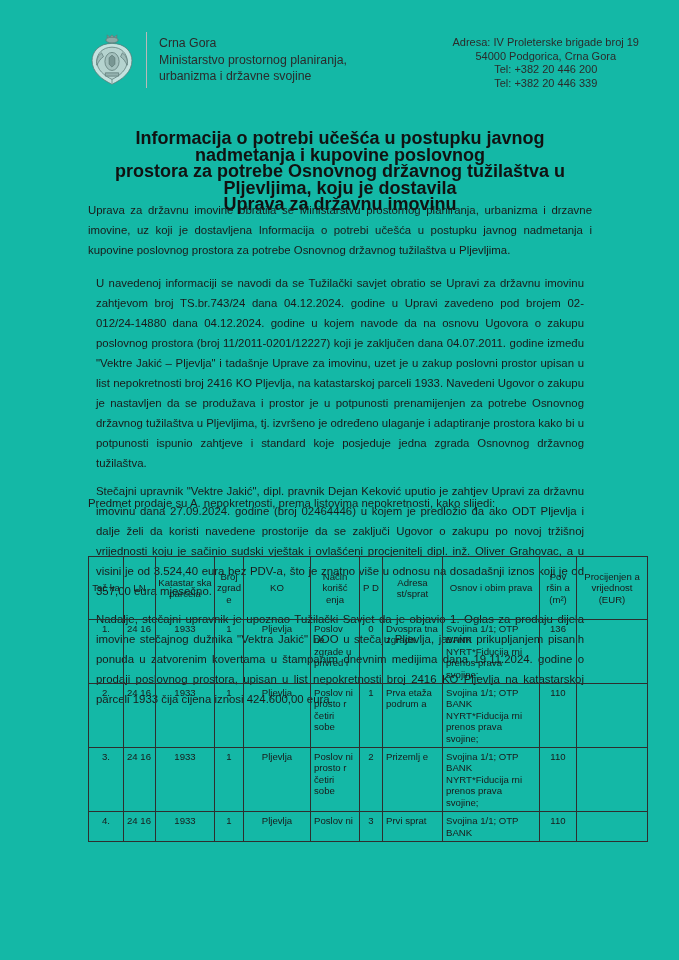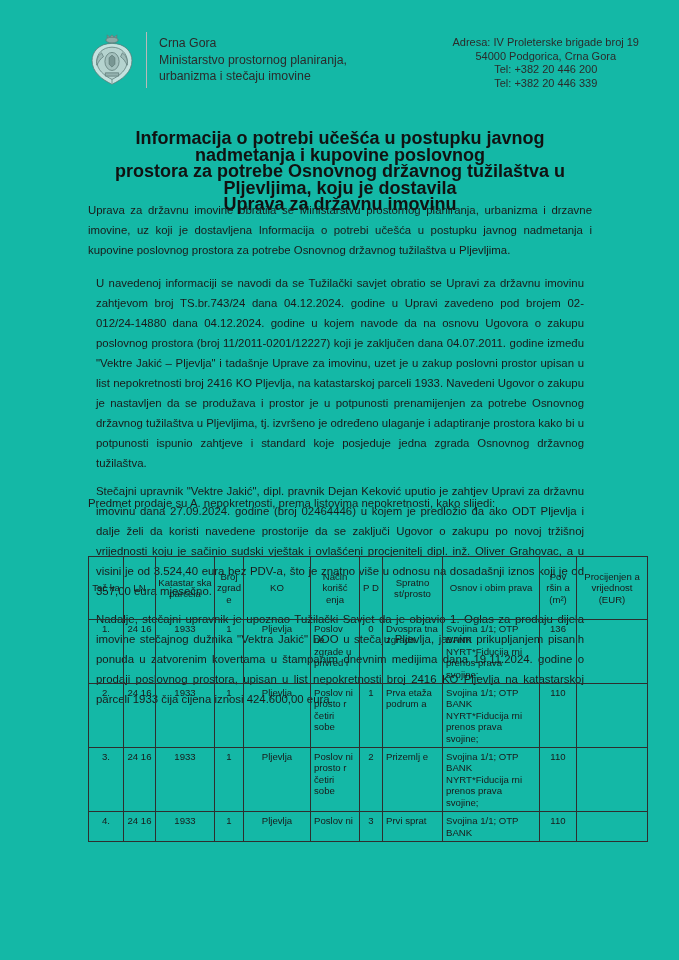--- a/index.html
+++ b/index.html
@@ -119,21 +119,21 @@
     overflow-wrap: anywhere;
   }
   .prop-table thead th {
     text-align: center;
     vertical-align: middle;
     height: 58px;
     padding: 2px;
   }
   .prop-table tbody td { height: 12px; }
   .c-tacka   { width: 30px;  text-align: center; margin-top: 32px; }
-  .c-ln      { width: 27px;  text-align: center; }
+  .c-ln      { width: 27px;  }
   .c-parcela { width: 54px;  text-align: center; }
   .c-zgrada  { width: 24px;  text-align: center; }
   .c-ko      { width: 62px;  text-align: center; }
   .c-koris   { width: 44px;  text-align: left; }
   .c-pd      { width: 18px;  text-align: center; }
   .c-sprat   { width: 55px;  text-align: left; }
   .c-osnov   { width: 92px;  text-align: left; }
   .c-povrs   { width: 32px;  text-align: center; }
   .c-proc    { width: 66px;  text-align: center; margin-top: 14px; }
   .row-tall td { height: 70px; }
@@ -156,21 +156,21 @@
           <ellipse cx="50" cy="62" rx="15" ry="19" fill="#c4c4c4"></ellipse>
           <path d="M44 54 l6 -5 6 5 v14 l-6 6 -6 -6 z" fill="#8f8f8f"></path>
           <path d="M36 86 h28 v7 h-28 z" fill="#b0b0b0"></path>
           <path d="M50 100 v8"></path>
         </g>
       </svg>
       <div class="brand-divider"></div>
       <div class="brand-lines">
         <div>Crna Gora</div>
         <div>Ministarstvo prostornog planiranja,</div>
-        <div>urbanizma i stečaju imovine</div>
+        <div>urbanizma i državne svojine</div>
       </div>
     </div>
     <div class="contact">
       <div>Adresa: IV Proleterske brigade broj 19</div>
       <div>54000 Podgorica, Crna Gora</div>
       <div>Tel: +382 20 446 200</div>
       <div>Tel: +382 20 446 339</div>
     </div>
   </div>
 
@@ -192,21 +192,21 @@
   <table class="prop-table">
     <thead>
       <tr>
         <th class="c-tacka">Tač ka</th>
         <th class="c-ln">LN</th>
         <th class="c-parcela">Katastar ska parcela</th>
         <th class="c-zgrada">Broj zgrade</th>
         <th class="c-ko">KO</th>
         <th class="c-koris">Način korišć enja</th>
         <th class="c-pd">P D</th>
-        <th class="c-sprat">Spratno st/prosto</th>
+        <th class="c-sprat">Adresa st/sprat</th>
         <th class="c-osnov">Osnov i obim prava</th>
         <th class="c-povrs">Pov ršin a (m²)</th>
         <th class="c-proc">Procijenjen a vrijednost (EUR)</th>
       </tr>
     </thead>
     <tbody>
       <tr class="row-tall">
         <td class="c-tacka">1.</td>
         <td class="c-ln">24 16</td>
         <td class="c-parcela">1933</td>

